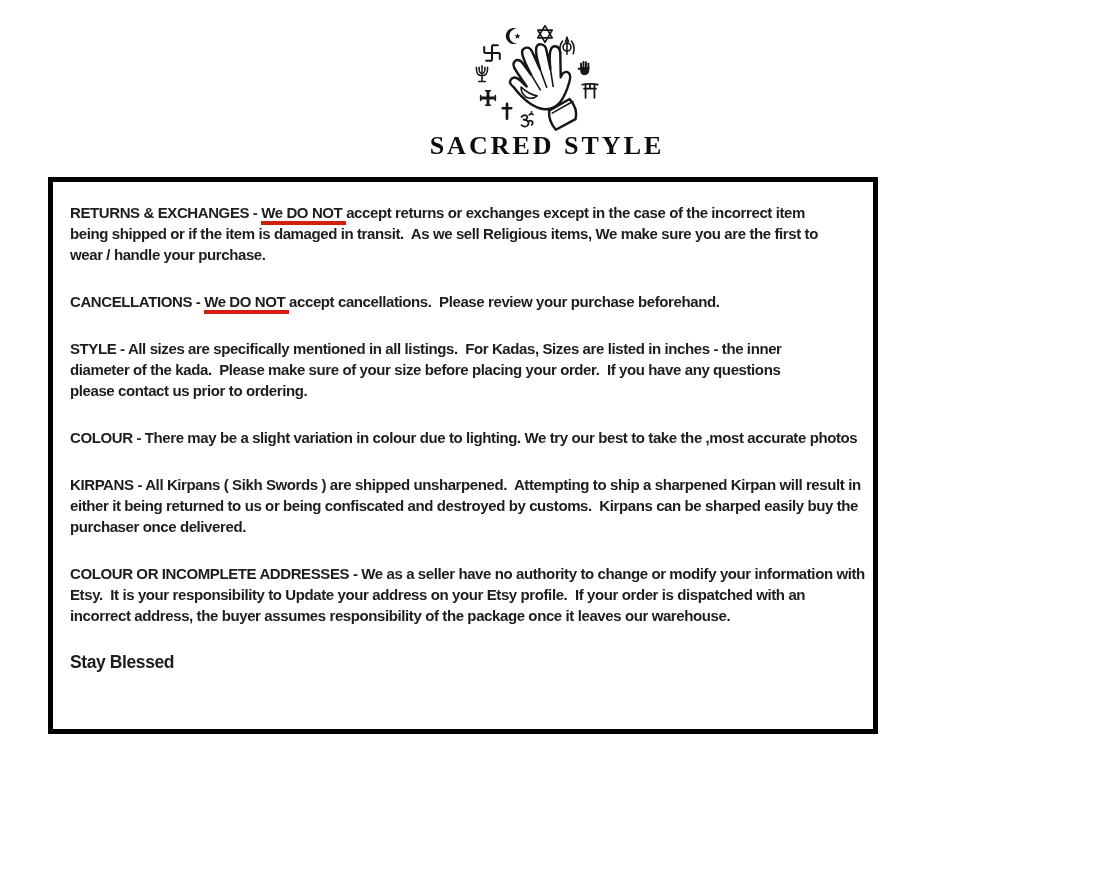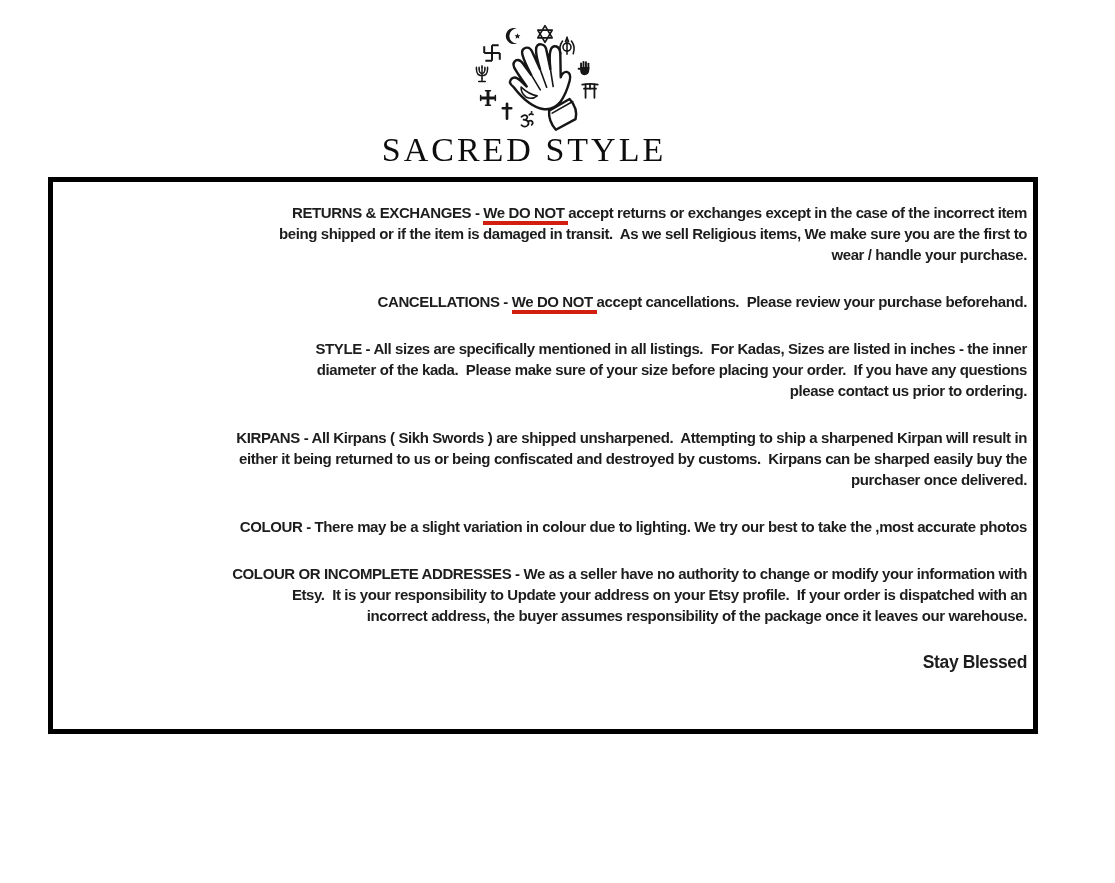--- a/index.html
+++ b/index.html
@@ -4,28 +4,28 @@
 <style>
   html,body{margin:0;padding:0;background:#fff;}
   .page{position:relative;width:1115px;height:883px;background:#ffffff;overflow:hidden;
         font-family:"Liberation Sans",sans-serif;}
 
   
   .logo{position:absolute;left:455px;top:24px;width:160px;height:116px;}
   .sym{position:absolute;width:20px;height:20px;}
   .sym svg{width:100%;height:100%;display:block;}
   .hands{position:absolute;left:38px;top:16px;width:94px;height:96px;}
-  .brand{position:absolute;left:346px;top:131px;width:356px;text-align:center;
-         font-family:"Liberation Serif",serif;font-size:34px;font-weight:normal;
+  .brand{position:absolute;left:369px;top:131px;width:356px;text-align:center;
+         font-family:"Liberation Serif",serif;font-size:26px;font-weight:bold;
          letter-spacing:3px;color:#0d0d0d;white-space:nowrap;}
 
   
-  .policy-box{position:absolute;left:48px;top:177px;width:990px;height:557px;
+  .policy-box{position:absolute;left:48px;top:177px;width:830px;height:557px;
               border:5px solid #000;box-sizing:border-box;
-              padding:20px 6px 0 17px;background:#fff;text-align:right;}
+              padding:20px 6px 0 17px;background:#fff;}
   .policy-box p{margin:0 0 26px 0;font-weight:bold;font-size:15px;line-height:21px;
                 letter-spacing:-0.4px;color:#1d1d1d;white-space:pre-wrap;}
   .policy-box p.signoff{font-size:17.5px;margin-bottom:16px;}
   .redline{border-bottom:4px solid #d21e10;}
 </style>
 </head>
 <body>
 
 <div class="page">
 
@@ -134,25 +134,25 @@
     <p><span>RETURNS &amp; EXCHANGES</span><span> - </span><span class="redline">We DO NOT </span><span>accept returns or exchanges except in the case of the incorrect item
 being shipped or if the item is damaged in transit.  As we sell Religious items, We make sure you are the first to
 wear / handle your purchase.</span></p>
 
     <p><span>CANCELLATIONS</span><span> - </span><span class="redline">We DO NOT </span><span>accept cancellations.  Please review your purchase beforehand.</span></p>
 
     <p><span>STYLE</span><span> - </span><span>All sizes are specifically mentioned in all listings.  For Kadas, Sizes are listed in inches - the inner
 diameter of the kada.  Please make sure of your size before placing your order.  If you have any questions
 please contact us prior to ordering.</span></p>
 
+    <p><span>COLOUR</span><span> - </span><span>There may be a slight variation in colour due to lighting. We try our best to take the ,most accurate photos</span></p>
+
     <p><span>KIRPANS</span><span> - </span><span>All Kirpans ( Sikh Swords ) are shipped unsharpened.  Attempting to ship a sharpened Kirpan will result in
 either it being returned to us or being confiscated and destroyed by customs.  Kirpans can be sharped easily buy the
 purchaser once delivered.</span></p>
-
-    <p><span>COLOUR</span><span> - </span><span>There may be a slight variation in colour due to lighting. We try our best to take the ,most accurate photos</span></p>
 
     <p><span>COLOUR OR INCOMPLETE ADDRESSES</span><span> - </span><span>We as a seller have no authority to change or modify your information with
 Etsy.  It is your responsibility to Update your address on your Etsy profile.  If your order is dispatched with an
 incorrect address, the buyer assumes responsibility of the package once it leaves our warehouse.</span></p>
 
 
     <p class="signoff"><span>Stay Blessed</span></p>
 
   </div>
 </div>

